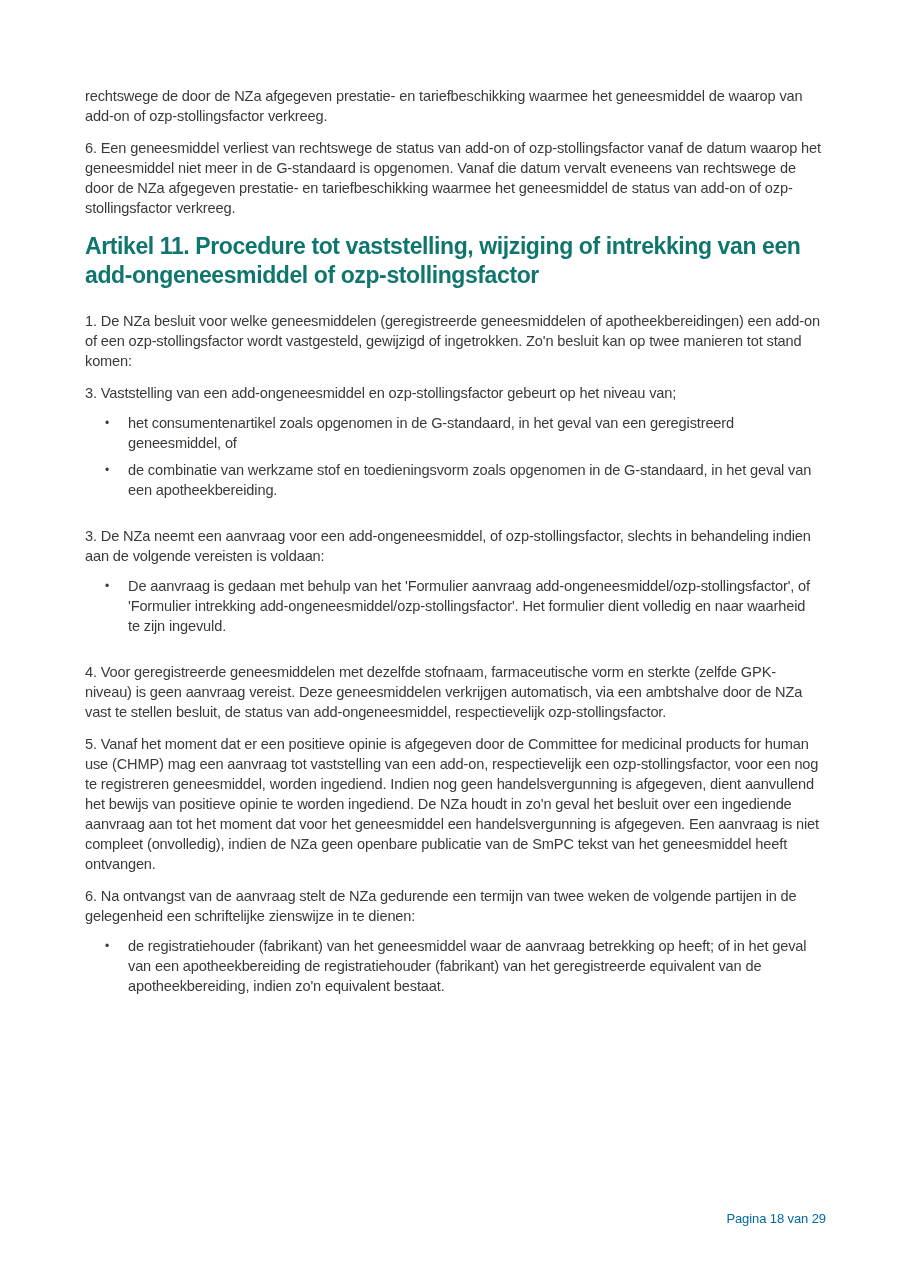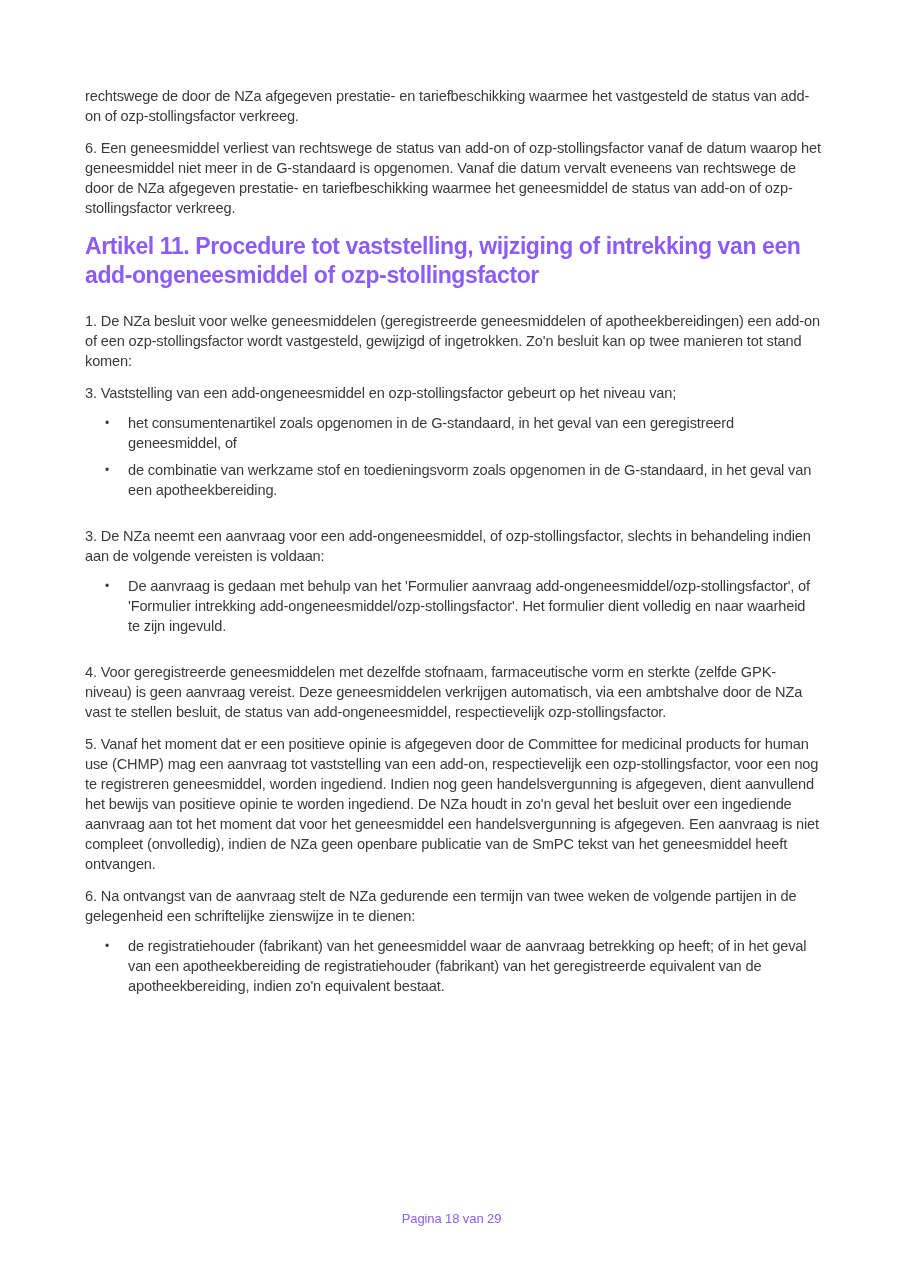--- a/index.html
+++ b/index.html
@@ -27,21 +27,21 @@
   }
   .content p {
     margin: 0 0 12px 0;
   }
   h1.article-heading {
     margin: 14px 0 21px 0;
     font-size: 23px;
     line-height: 29px;
     font-weight: 700;
     letter-spacing: -0.4px;
-    color: #8b5cf6;
+    color: #0f766e;
   }
   ul.bullets {
     list-style: none;
     margin: -2px 0 26px 0;
     padding: 0 0 0 20px;
   }
   ul.bullets li {
     position: relative;
     padding-left: 23px;
     margin-bottom: 7px;
@@ -51,37 +51,37 @@
     position: absolute;
     left: 0;
     top: 0;
     font-size: 12px;
     line-height: 20px;
     color: #3a3a38;
   }
   .footer {
     position: absolute;
     left: 85px;
-    right: 82px;
+    right: 74px;
     top: 1211px;
     display: flex;
-    justify-content: center;
+    justify-content: flex-end;
     font-size: 13px;
     line-height: 16px;
     letter-spacing: -0.1px;
-    color: #8b5cf6;
+    color: #0369a1;
   }
 </style>
 </head>
 <body>
 
 <div class="page">
   <div class="content">
 
-    <p>rechtswege de door de NZa afgegeven prestatie- en tariefbeschikking waarmee het vastgesteld de status van add-on of ozp-stollingsfactor verkreeg.</p>
+    <p>rechtswege de door de NZa afgegeven prestatie- en tariefbeschikking waarmee het geneesmiddel de waarop van add-on of ozp-stollingsfactor verkreeg.</p>
     <p>6. Een geneesmiddel verliest van rechtswege de status van add-on of ozp-stollingsfactor vanaf de datum waarop het geneesmiddel niet meer in de G-standaard is opgenomen. Vanaf die datum vervalt eveneens van rechtswege de door de NZa afgegeven prestatie- en tariefbeschikking waarmee het geneesmiddel de status van add-on of ozp-stollingsfactor verkreeg.</p>
 
     <h1 class="article-heading">Artikel 11. Procedure tot vaststelling, wijziging of intrekking van een add-ongeneesmiddel of ozp-stollingsfactor</h1>
 
     <p>1. De NZa besluit voor welke geneesmiddelen (geregistreerde geneesmiddelen of apotheekbereidingen) een add-on of een ozp-stollingsfactor wordt vastgesteld, gewijzigd of ingetrokken. Zo'n besluit kan op twee manieren tot stand komen:</p>
 
     <p>3. Vaststelling van een add-ongeneesmiddel en ozp-stollingsfactor gebeurt op het niveau van;</p>
     <ul class="bullets">
       <li>het consumentenartikel zoals opgenomen in de G-standaard, in het geval van een geregistreerd geneesmiddel, of</li>
       <li>de combinatie van werkzame stof en toedieningsvorm zoals opgenomen in de G-standaard, in het geval van een apotheekbereiding.</li>

